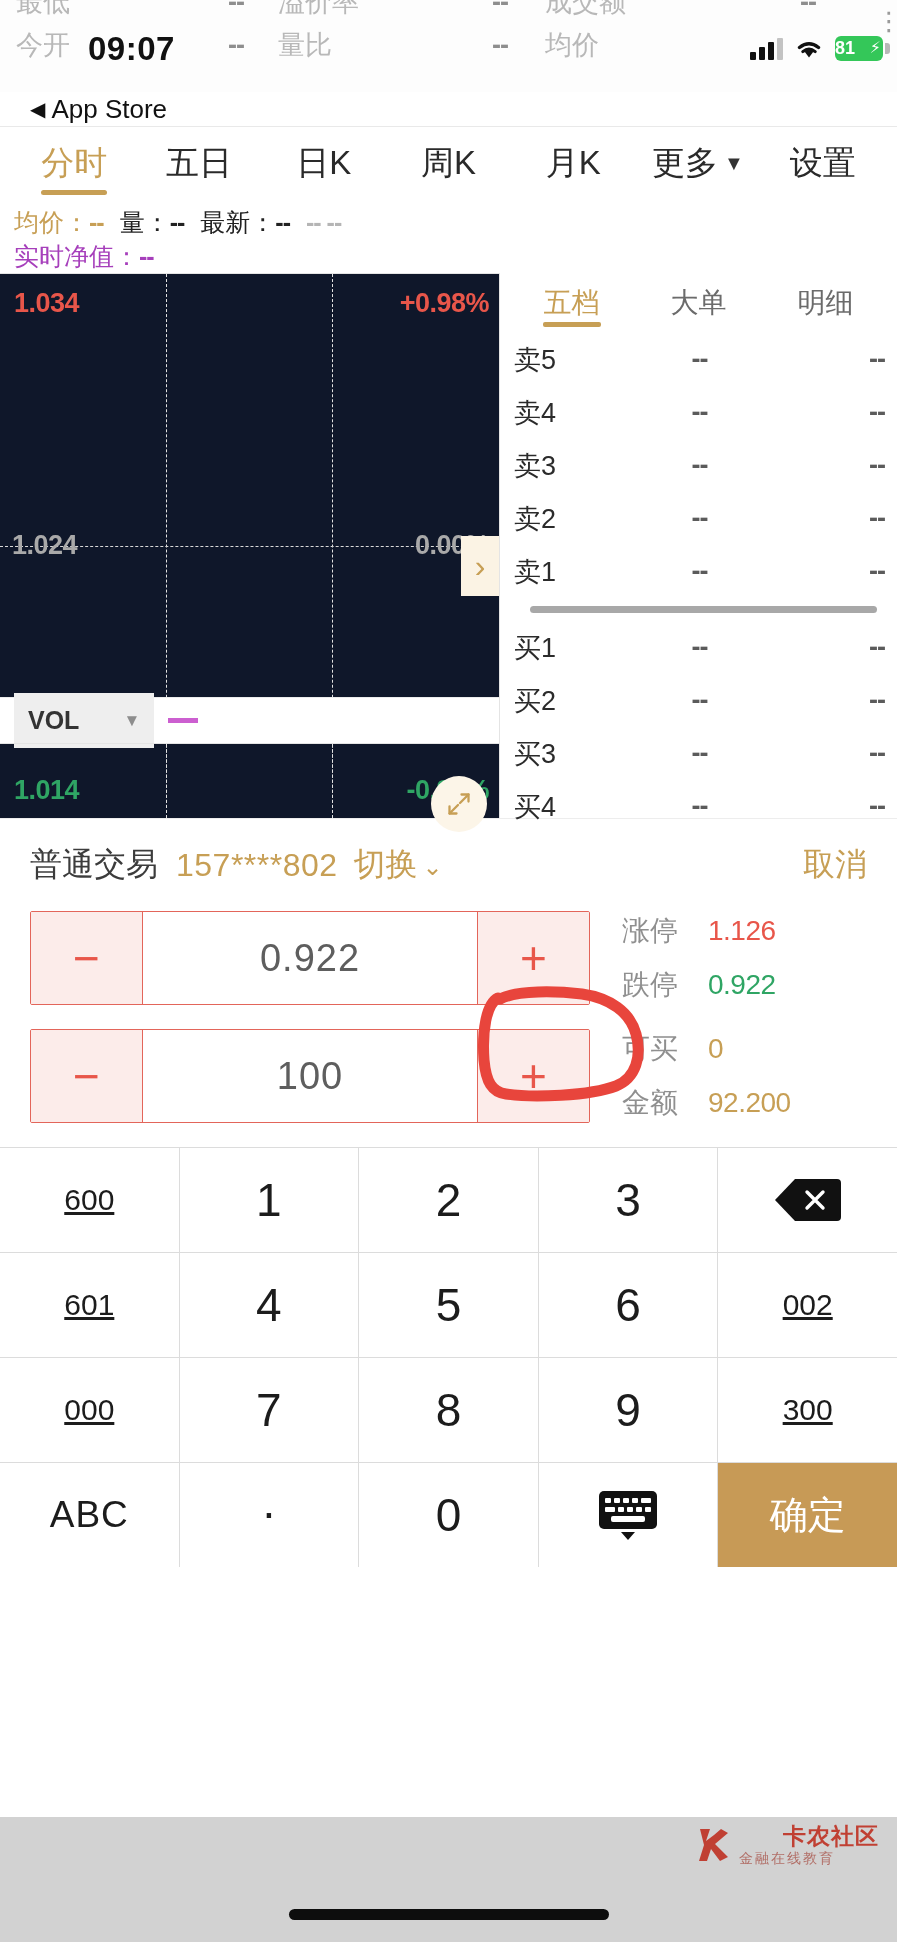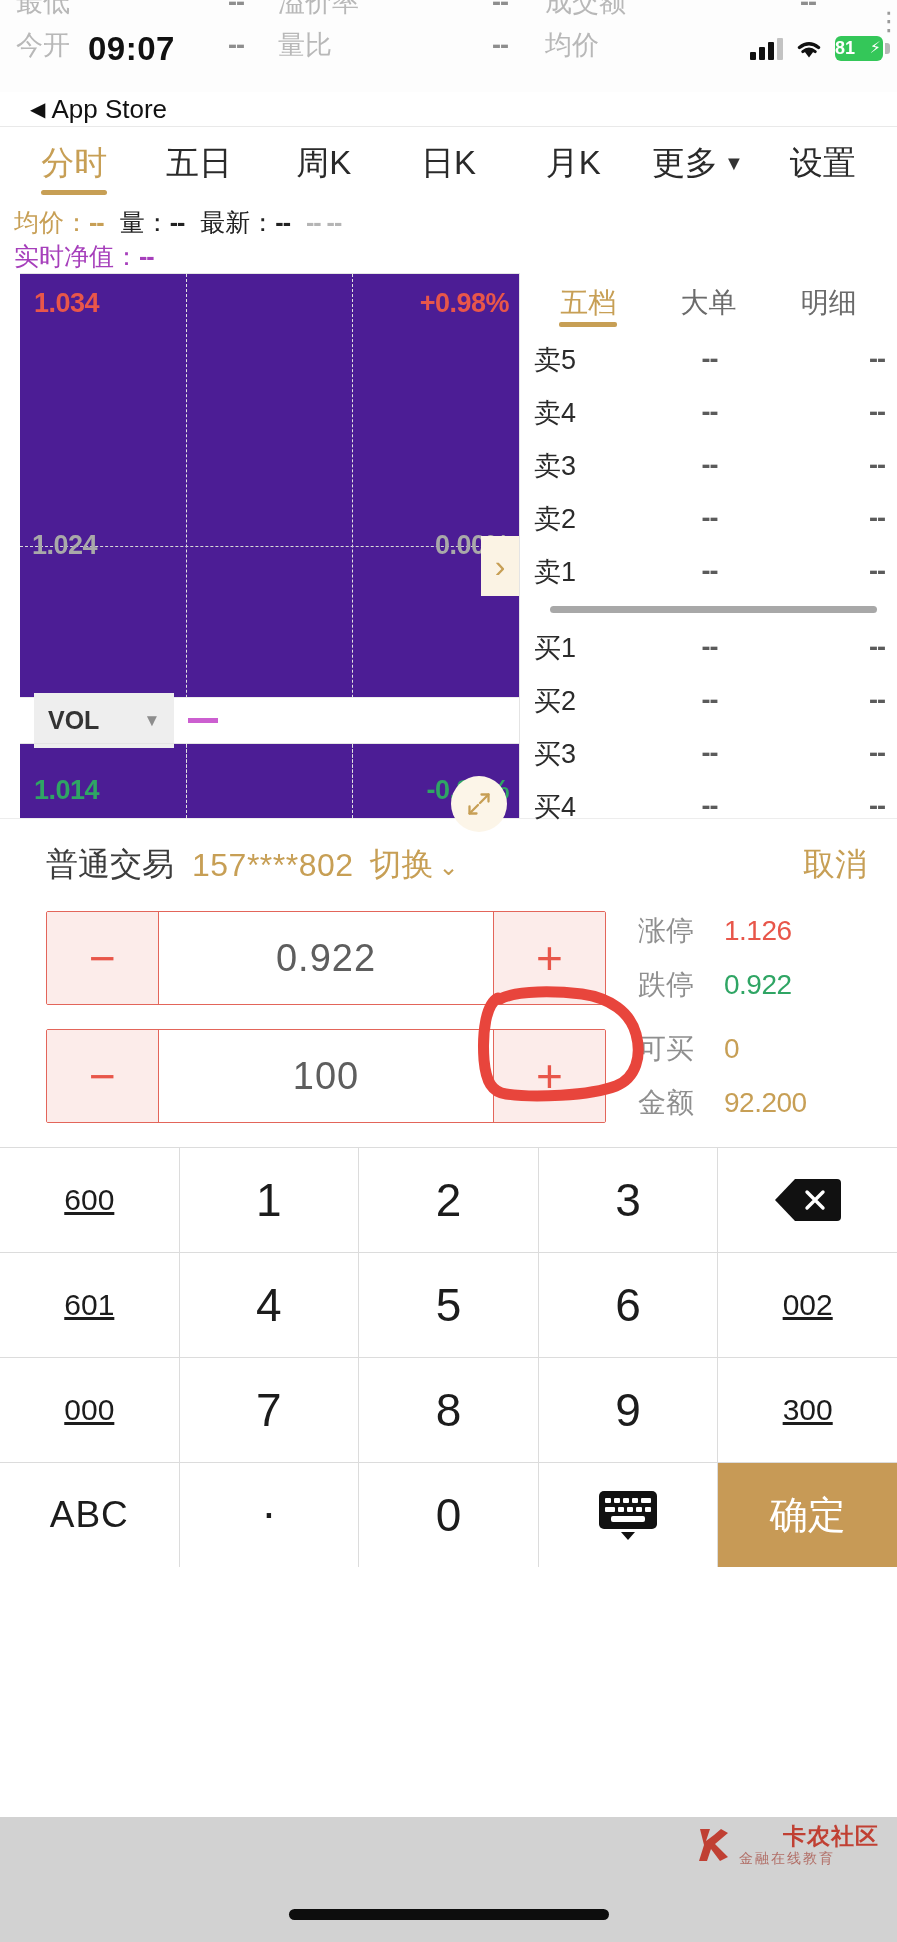--- a/index.html
+++ b/index.html
@@ -94,21 +94,21 @@
   .ci-row .val-dark { color:#222; font-weight:bold; letter-spacing:-1px; }
   .ci-row .val-grey { color:#b5b5b5; font-weight:bold; letter-spacing:-1px; }
   .ci-row .lbl-purple { color:#a63fbb; }
   .ci-row .val-purple { color:#a63fbb; font-weight:bold; letter-spacing:-1px; }
   .sp { display:inline-block; width:16px; }
 
   
   .chart-area { display:flex; height:545px; }
   .kline {
     width:500px; position:relative; border-top:1px solid #e4e4e4;
-    border-right:1px solid #e4e4e4; background:#4c1d95;margin-left:20px;
+    border-right:1px solid #e4e4e4; background:#0f172a;
   }
   .vgrid { position:absolute; top:0; bottom:0; width:0;
     border-left:1.5px dashed #e2e2e2; }
   .hmid { position:absolute; left:0; right:0; top:50%;
     border-top:1.5px dashed #d8d8d8; }
   .px-lab { position:absolute; font-size:27px; font-weight:bold; letter-spacing:-0.5px; }
   .px-high { left:14px; top:14px; color:#e8564a; }
   .px-high-r { right:10px; top:14px; color:#e8564a; }
   .px-mid { left:12px; top:50%; transform:translateY(-52%); color:#a9a9a9; }
   .px-mid-r { right:10px; top:50%; transform:translateY(-52%); color:#a9a9a9; }
@@ -157,21 +157,21 @@
   .ob-rows { padding:0 12px 0 14px; }
   .ob-row {
     display:flex; align-items:center; height:53px; font-size:27px;
   }
   .ob-row .lv { width:110px; color:#2b2b2b; }
   .ob-row .pr { flex:1; text-align:center; color:#5b5b5b; font-weight:bold; letter-spacing:-1px; }
   .ob-row .qt { width:110px; text-align:right; color:#5b5b5b; font-weight:bold; letter-spacing:-1px; }
   .ob-sep { margin:8px 8px 8px 16px; height:7px; background:#a8a8a8; border-radius:4px; }
 
   
-  .trade-panel { background:#fff; padding:0 0 0 16px; border-top:1px solid #ededed; }
+  .trade-panel { background:#fff; padding:0 0 0 0; border-top:1px solid #ededed; }
   .trade-head {
     display:flex; align-items:center; height:92px; padding:0 30px;
   }
   .th-title { font-size:32px; color:#3c3c3c; }
   .th-acct { font-size:32px; color:#c79f55; margin-left:18px; letter-spacing:0.5px; }
   .th-switch { font-size:32px; color:#c79f55; margin-left:16px; }
   .th-switch .cv { font-size:24px; margin-left:5px; }
   .th-cancel { margin-left:auto; font-size:32px; color:#c79f55; }
 
   .field-row { display:flex; align-items:center; padding:0 30px; margin-bottom:24px; }
@@ -290,24 +290,24 @@
 <div class="hairline"></div>
 
 <div class="tabs">
   <div class="tab active">
       <span>分时</span>
     </div>
   <div class="tab">
       <span>五日</span>
     </div>
   <div class="tab">
+      <span>日K</span>
+    </div>
+  <div class="tab">
       <span>周K</span>
-    </div>
-  <div class="tab">
-      <span>日K</span>
     </div>
   <div class="tab">
       <span>月K</span>
     </div>
   <div class="tab">
     <span>更多</span>
     <span class="dncaret">▼</span>
   </div>
   <div class="tab">
       <span>设置</span>

